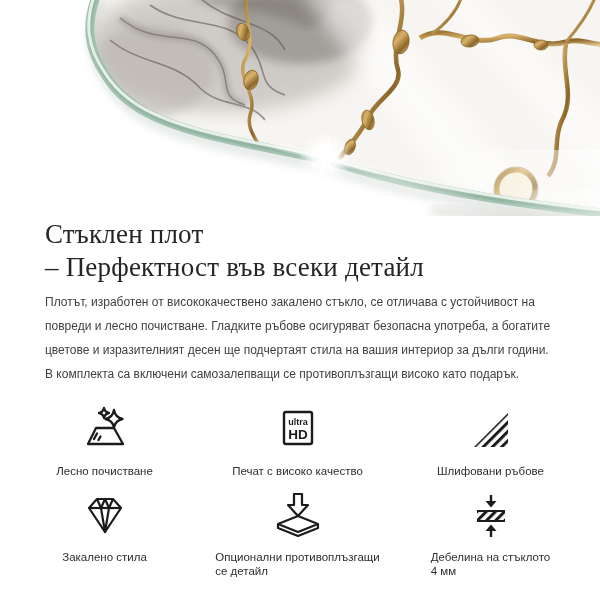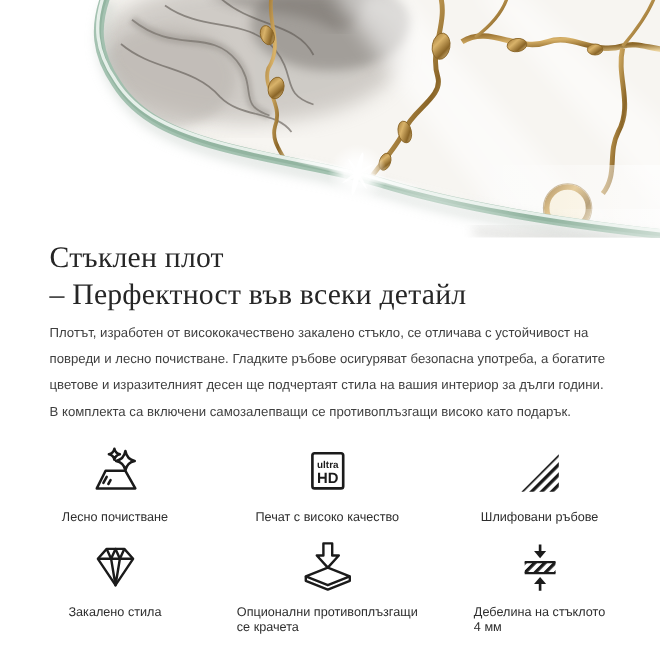--- a/index.html
+++ b/index.html
@@ -213,21 +213,21 @@
         <svg width="48" height="48" viewBox="0 0 48 48">
           <g fill="none" stroke="#1b1b1b" stroke-width="2.2" stroke-linejoin="round">
             <path d="M20,2 L28,2 L28,13 L34,13 L24,24 L14,13 L20,13 Z"></path>
             <path d="M4,32 L24,24 L44,32 L24,40 Z"></path>
             <path d="M4,32 L4,36 L24,44 L44,36 L44,32"></path>
           </g>
         </svg>
       </div>
       <div class="f-label">
         <div class="label-line">Опционални противоплъзгащи</div>
-        <div class="label-line">се крачета</div>
+        <div class="label-line">се детайл</div>
       </div>
     </div>
 
     <div class="f-cell">
       <div class="f-iconbox">
         <svg width="48" height="48" viewBox="0 0 48 48">
           <rect x="10" y="19" width="28" height="10" fill="url(#hatchDark)"></rect>
           <path d="M10,19 H38 M10,29 H38" stroke="#1b1b1b" stroke-width="2.2"></path>
           <path d="M24,3 V9" stroke="#1b1b1b" stroke-width="2.4"></path>
           <path d="M18.5,9 L29.5,9 L24,15.5 Z" fill="#1b1b1b"></path>

